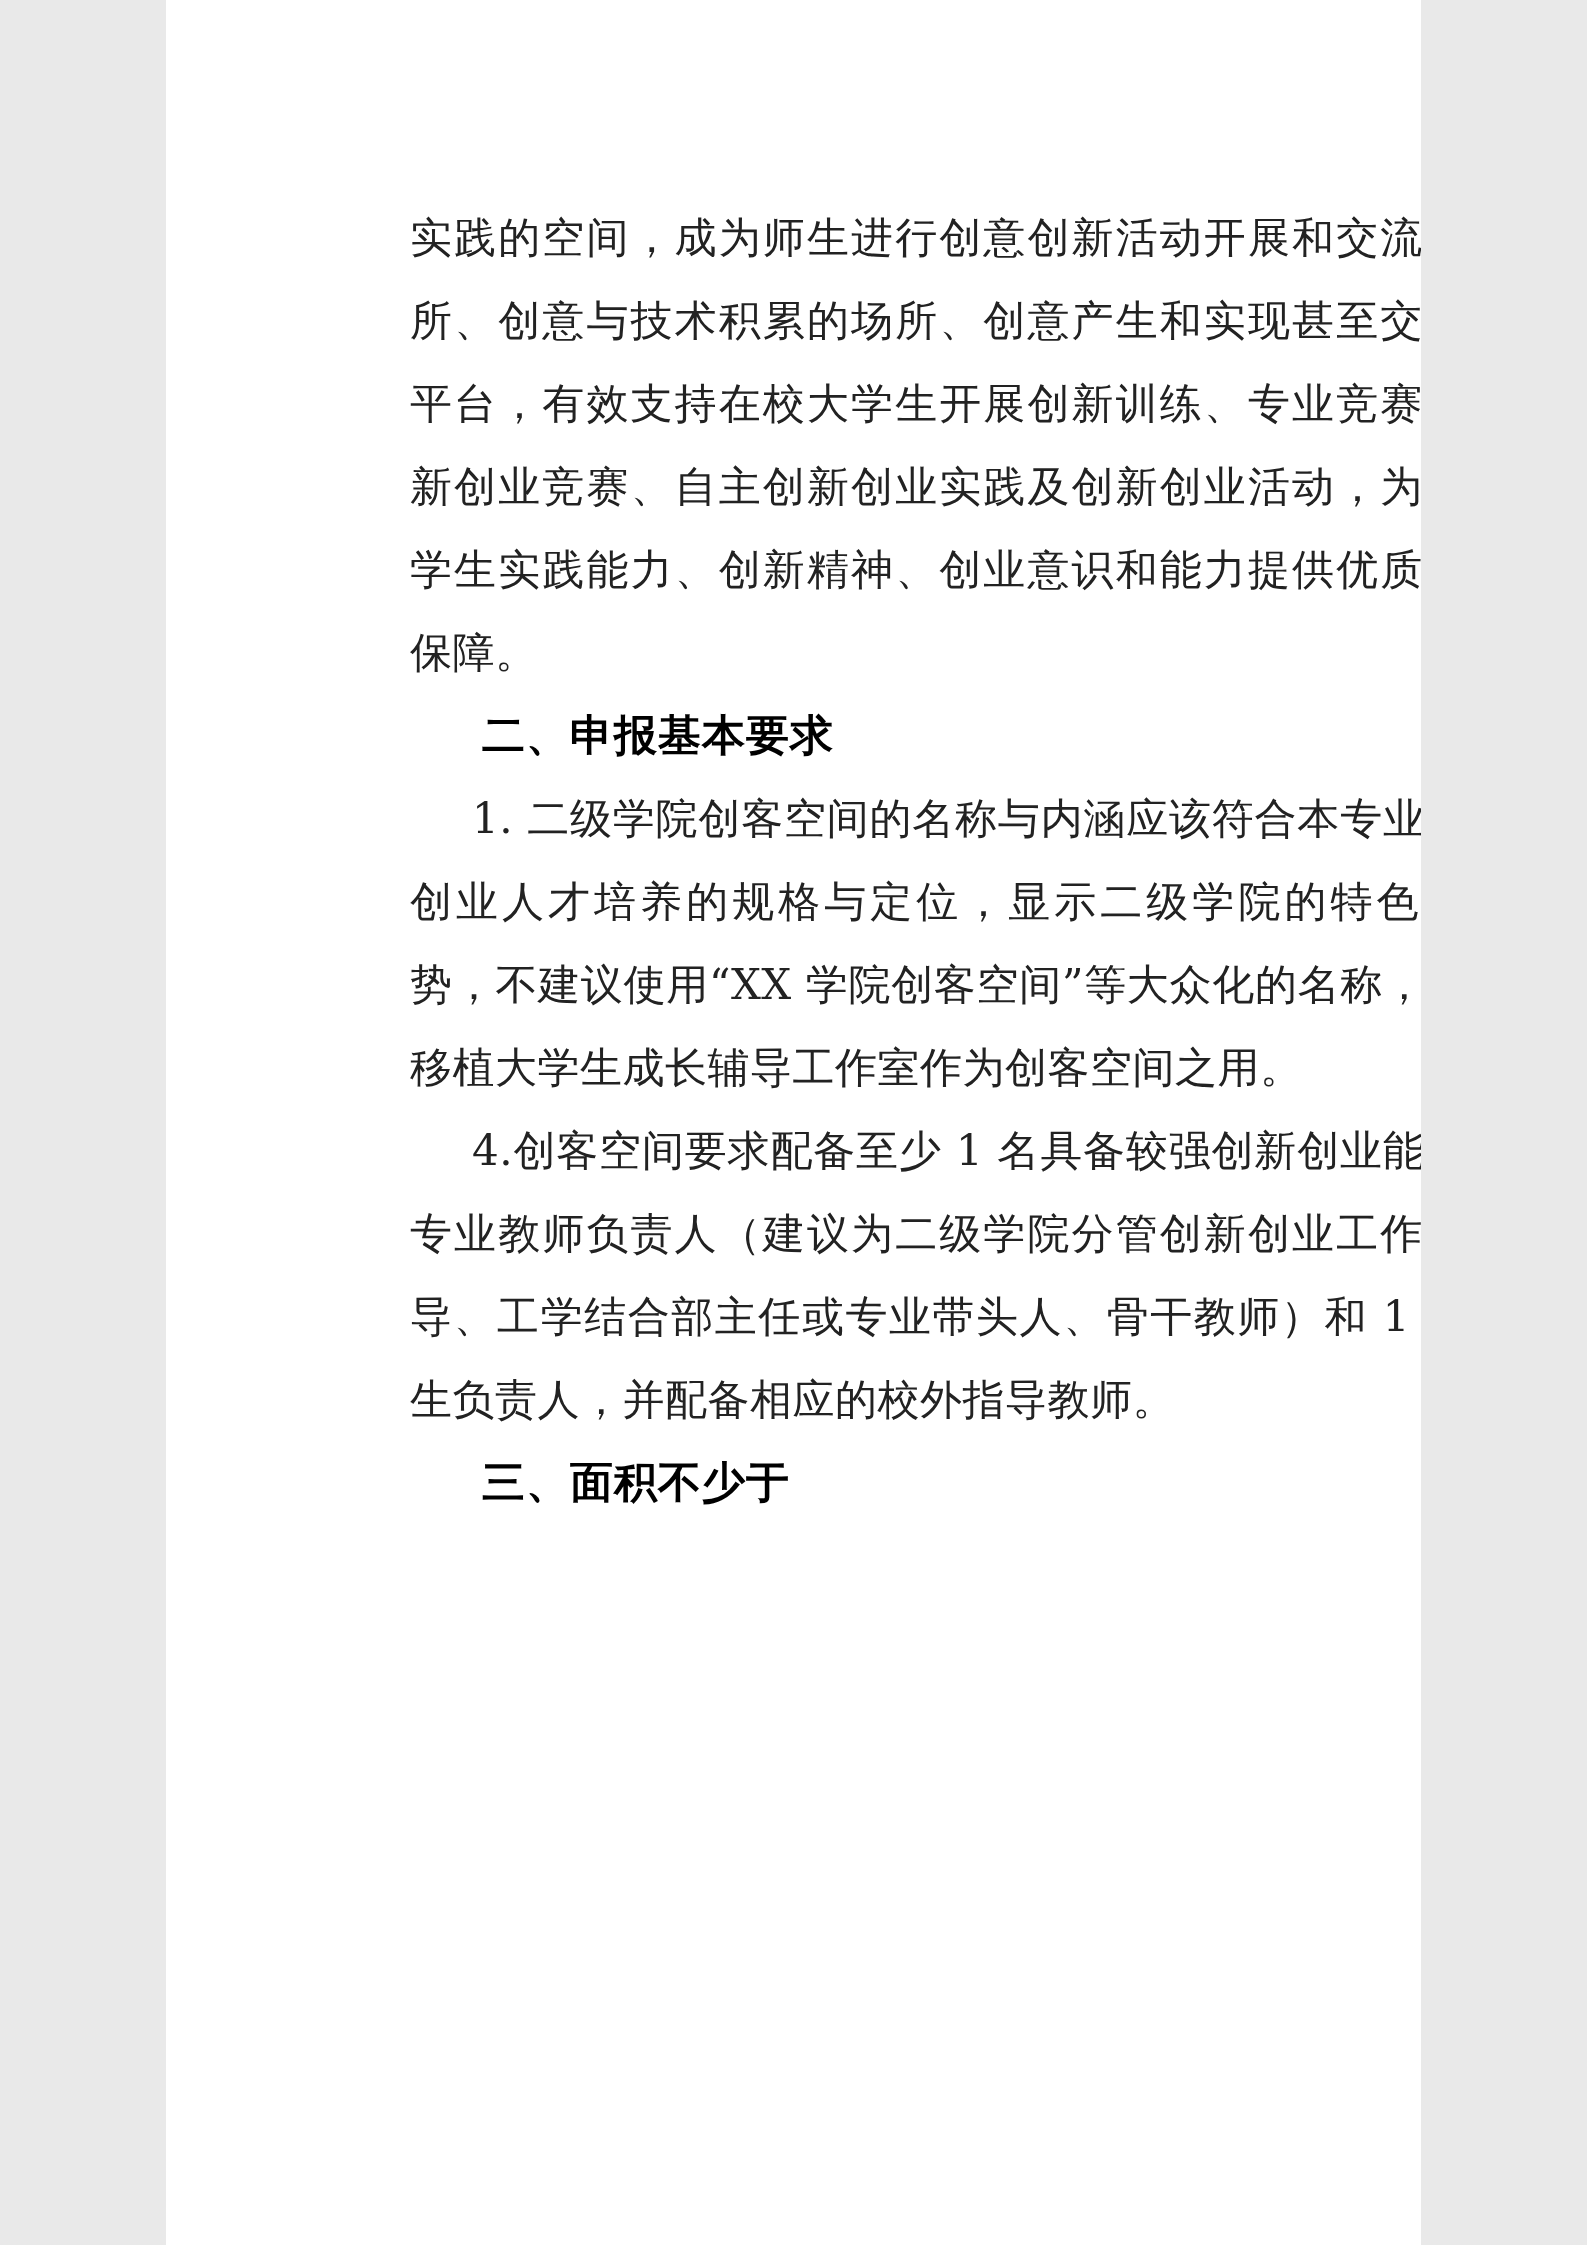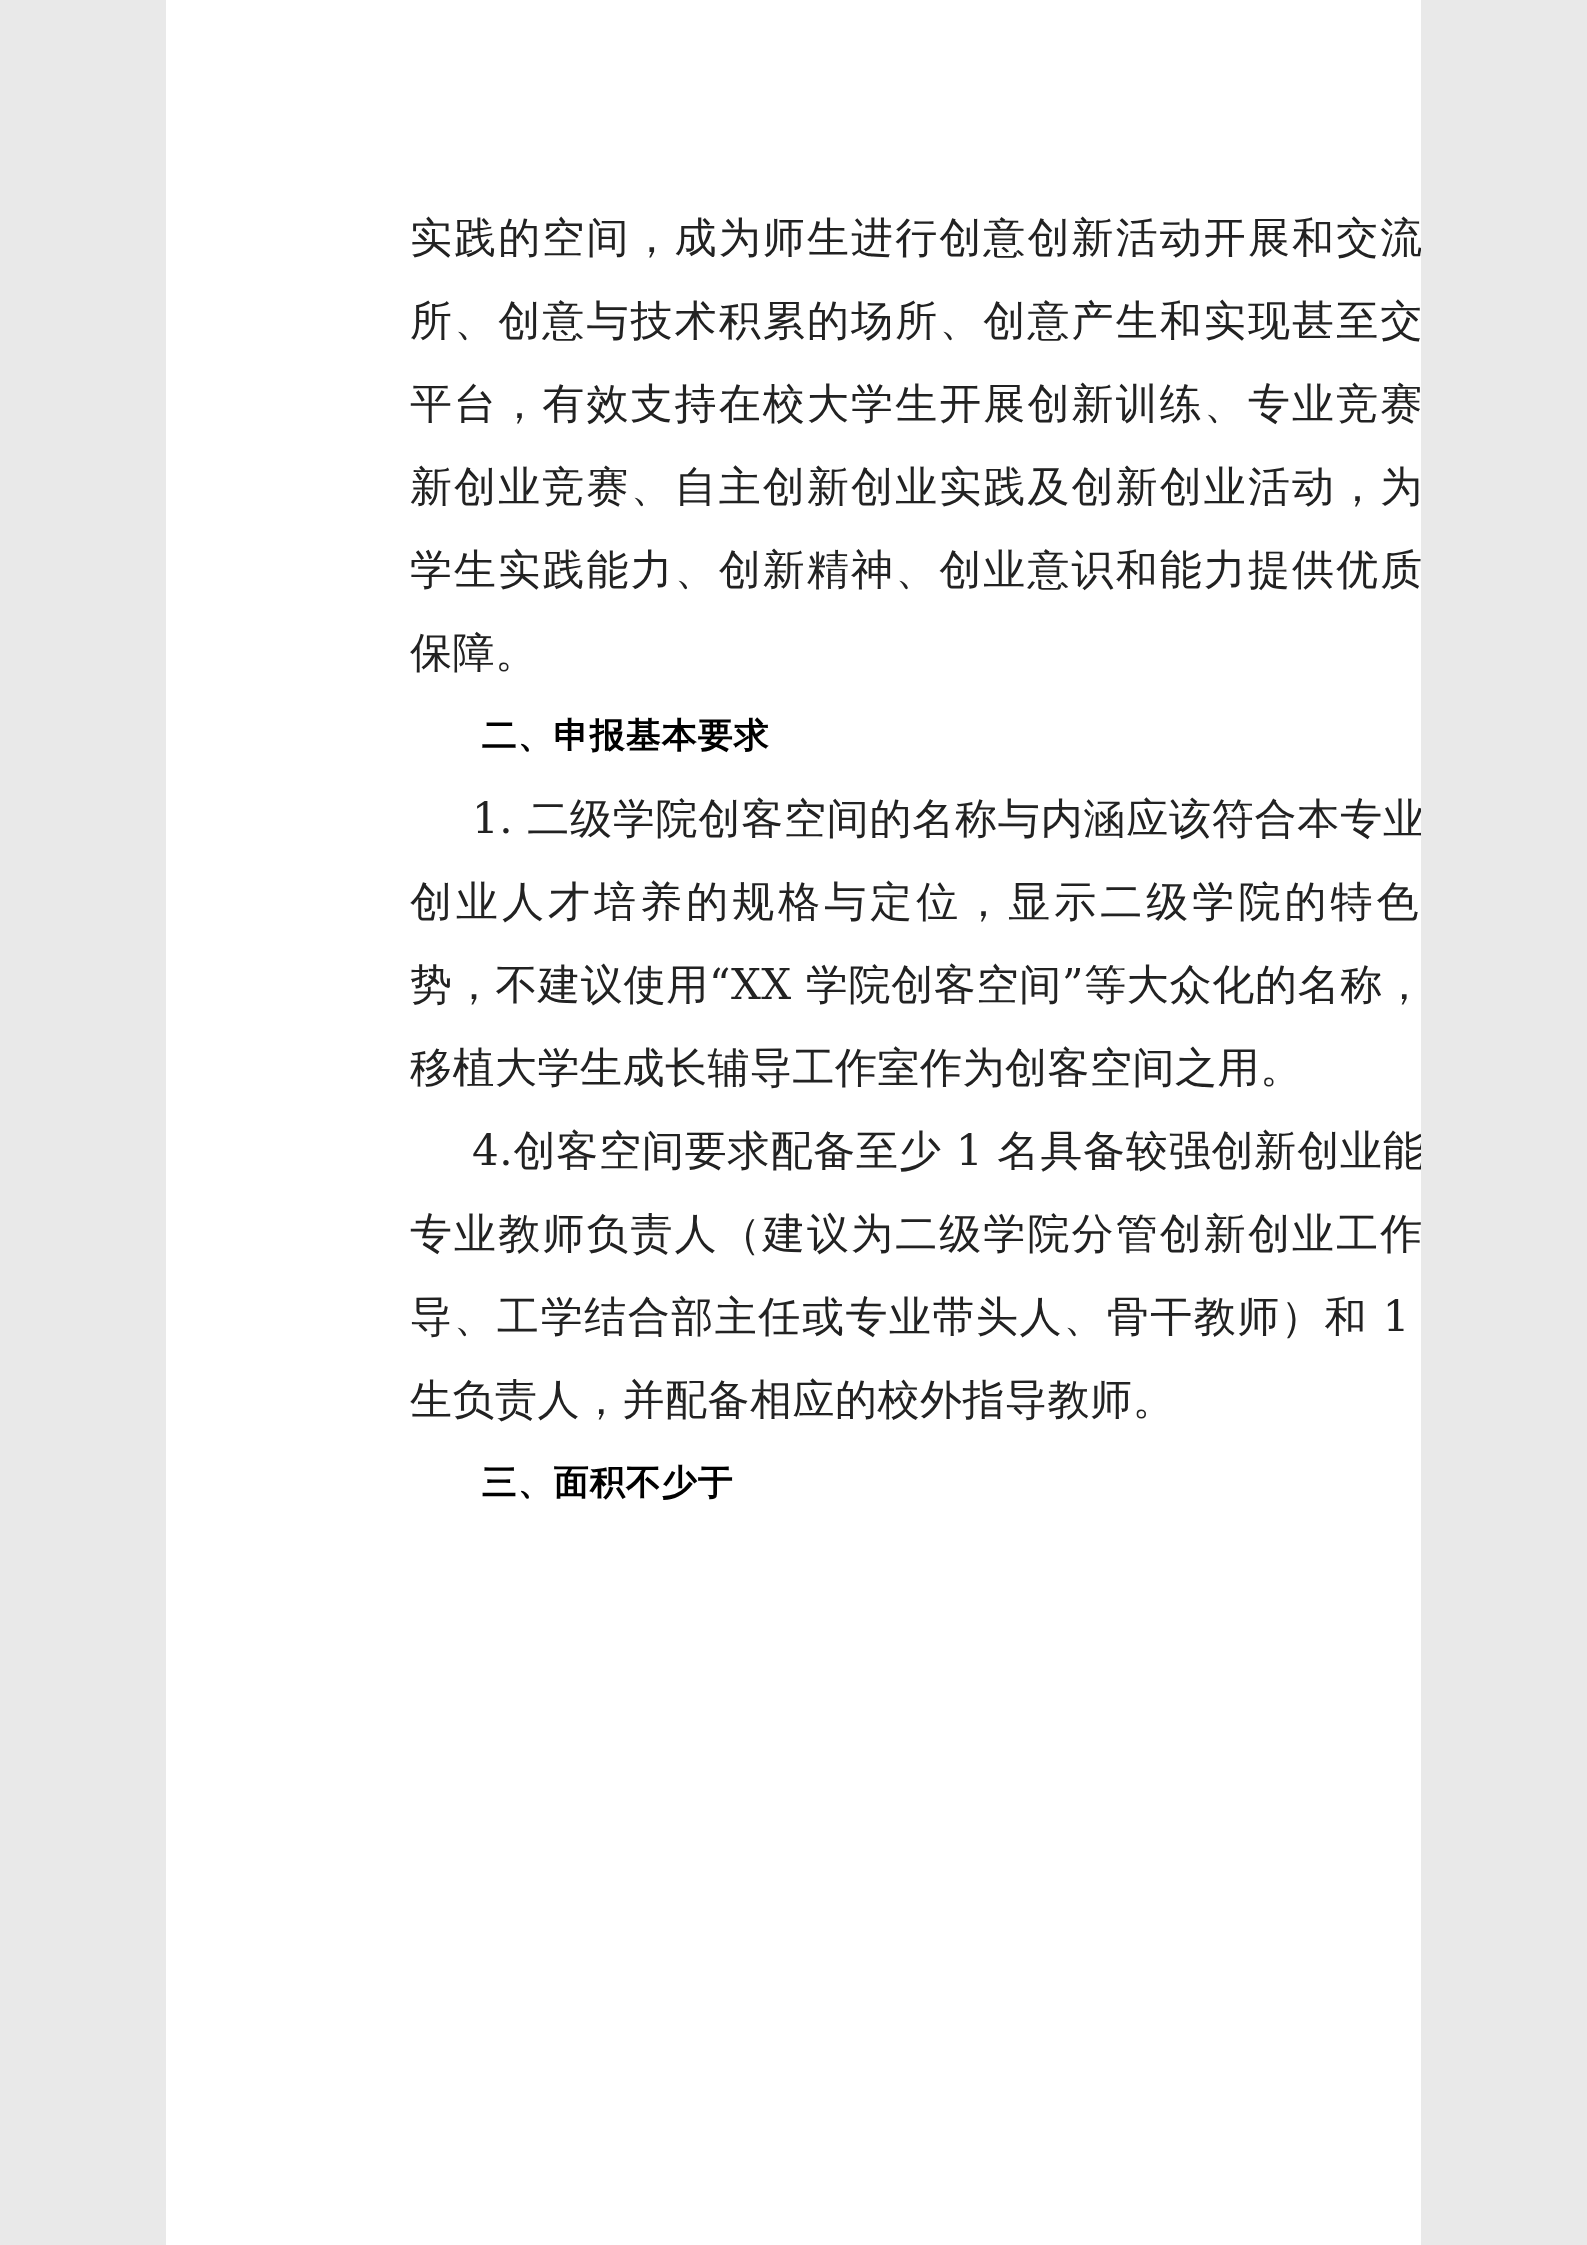--- a/index.html
+++ b/index.html
@@ -30,21 +30,21 @@
     text-align: justify;
     letter-spacing: 0.5px;
   }
   .para.indent {
     text-indent: 62px;
   }
   .sec-heading {
     margin: 0;
     font-family: "DejaVu Sans", "Liberation Sans", sans-serif;
     font-weight: 700;
-    font-size: 35px;
+    font-size: 43px;
     line-height: 83px;
     color: #000000;
     text-indent: 72px;
     text-align: left;
     letter-spacing: 1px;
   }
 </style>
 </head>
 <body>
 

